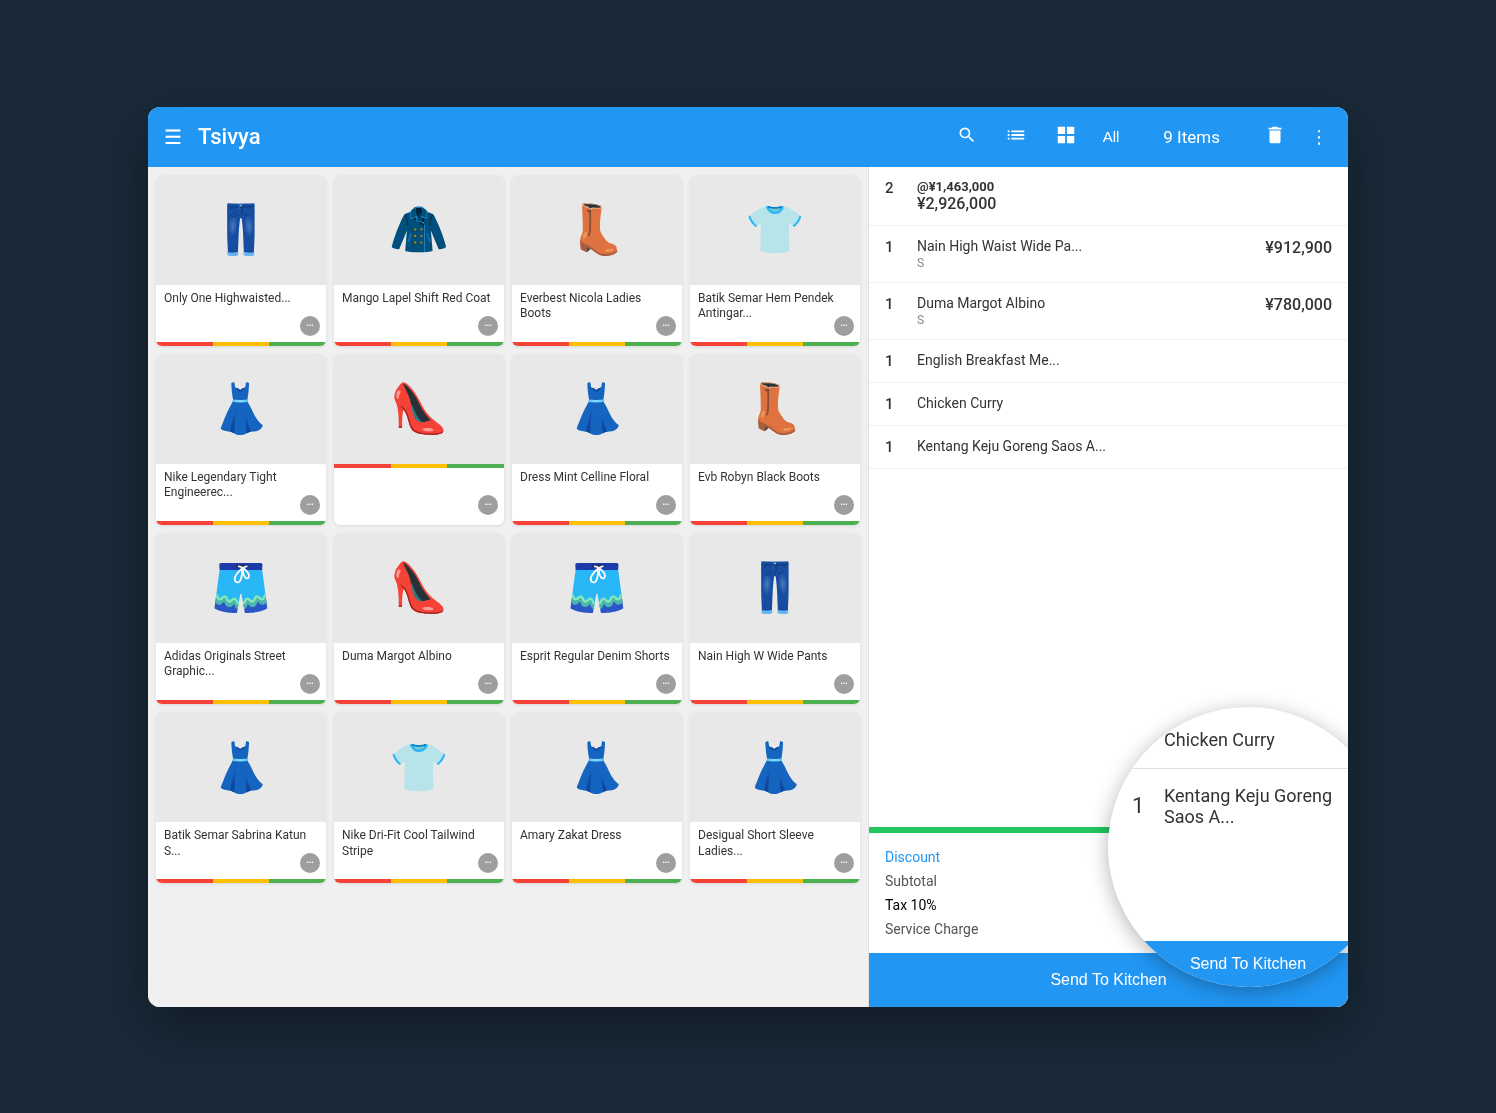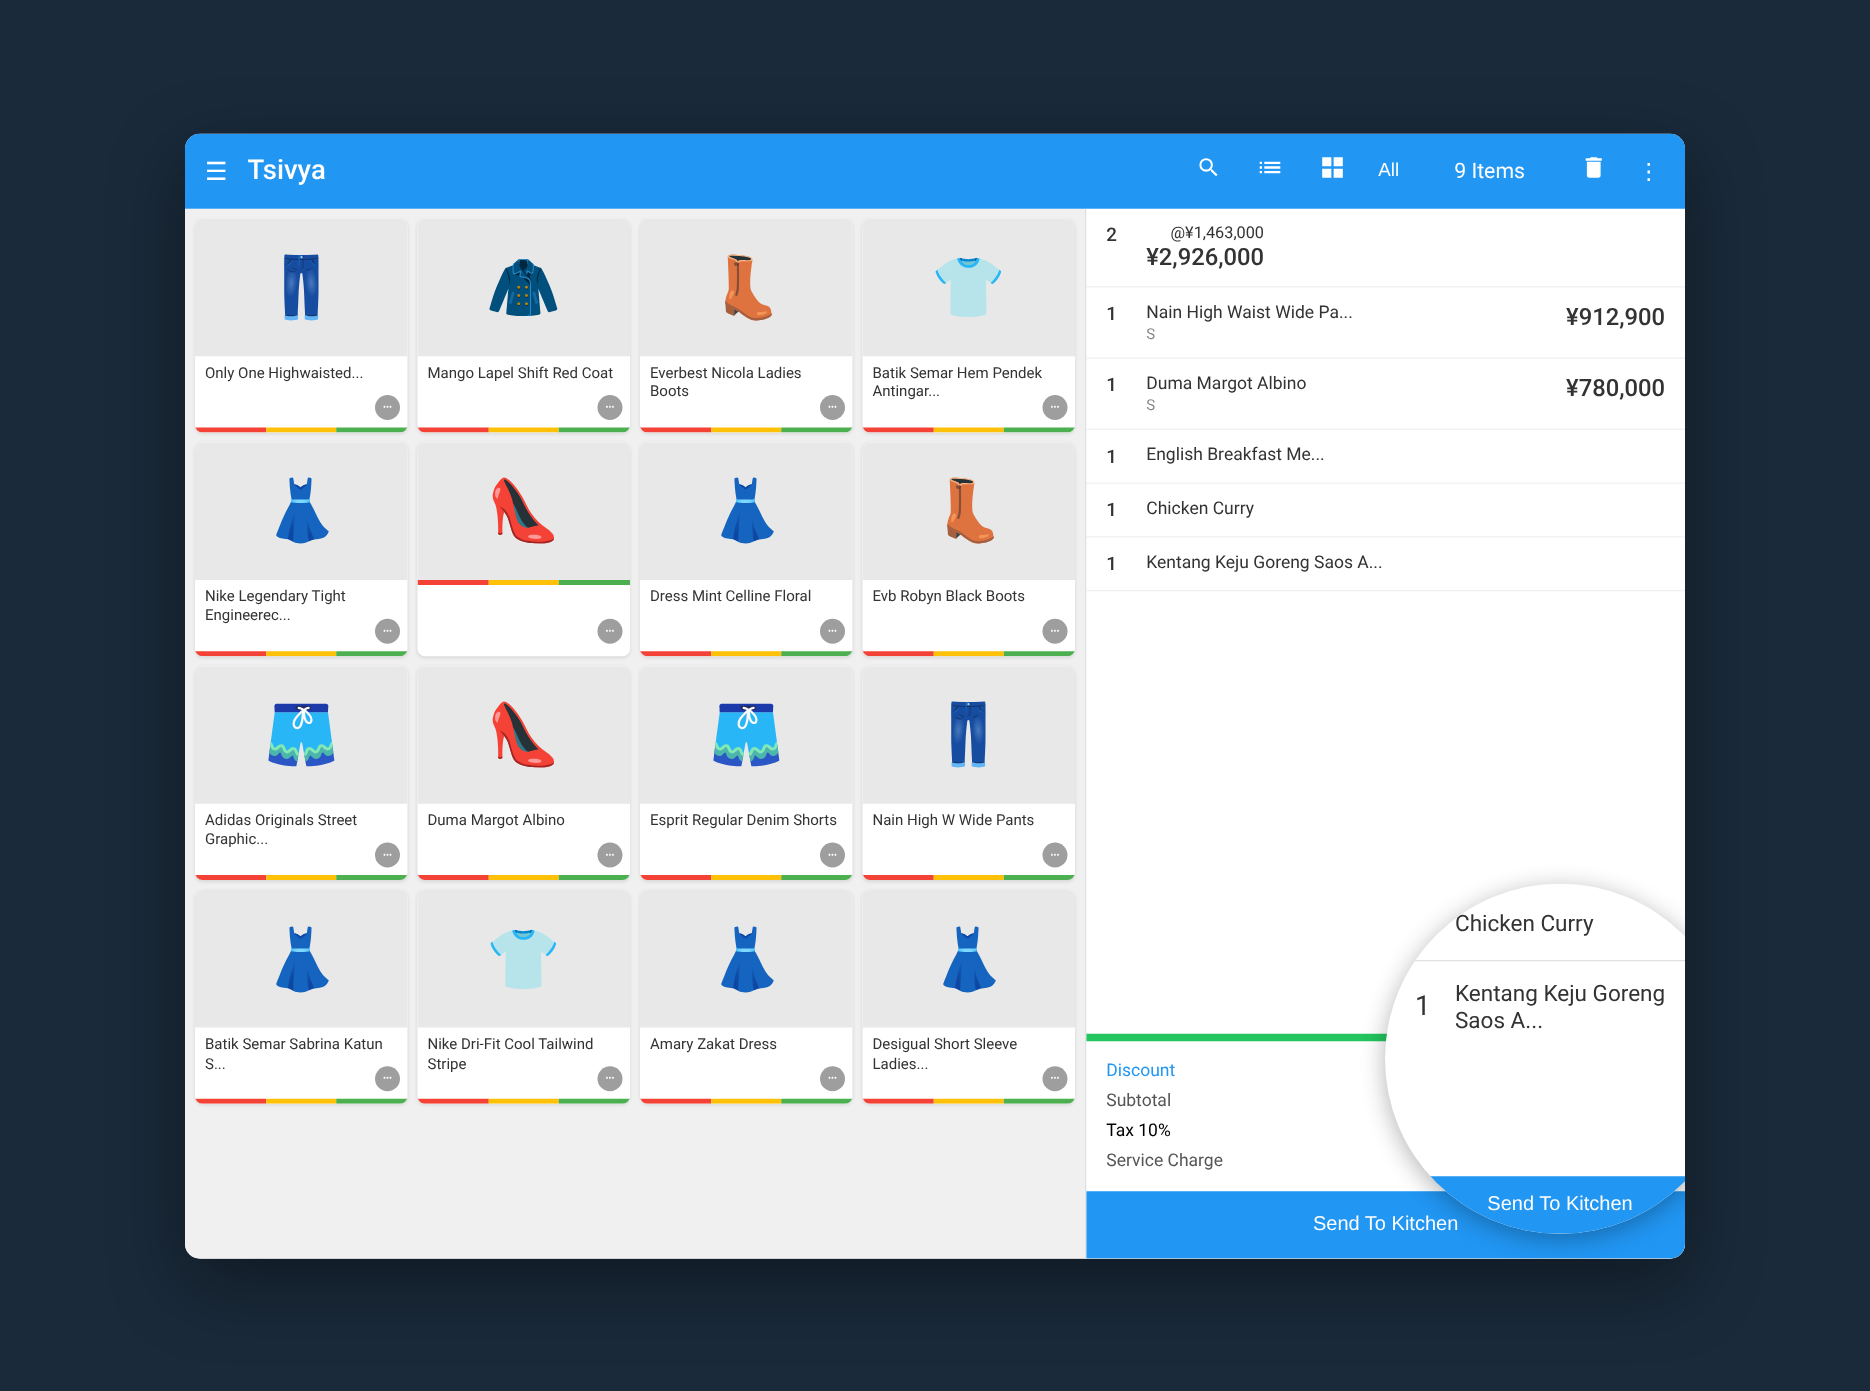--- a/index.html
+++ b/index.html
@@ -162,24 +162,25 @@
       font-weight: 400;
     }
     .order-item-variant {
       font-size: 12px;
       color: #888;
       margin-top: 2px;
     }
     .order-item-price {
       font-size: 13px;
       color: #333;
-      text-align: right;
+      text-align: left;
+      font-weight: bold;
     }
     .order-item-price-total {
-      font-size: 19px;
+      font-size: 16px;
       font-weight: 500;
       color: #333;
       text-align: right;
     }
 
     
     .order-summary {
       padding: 12px 16px;
       border-top: 6px solid #22c55e;
     }

